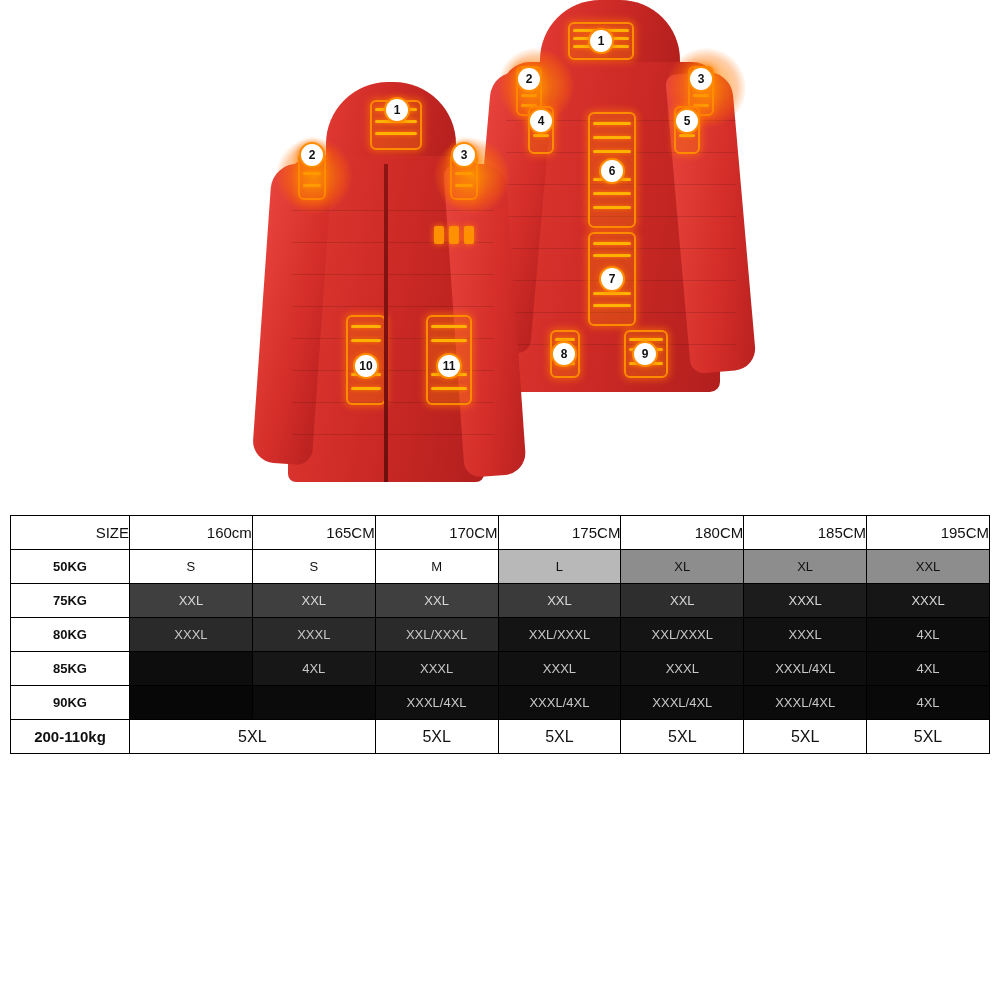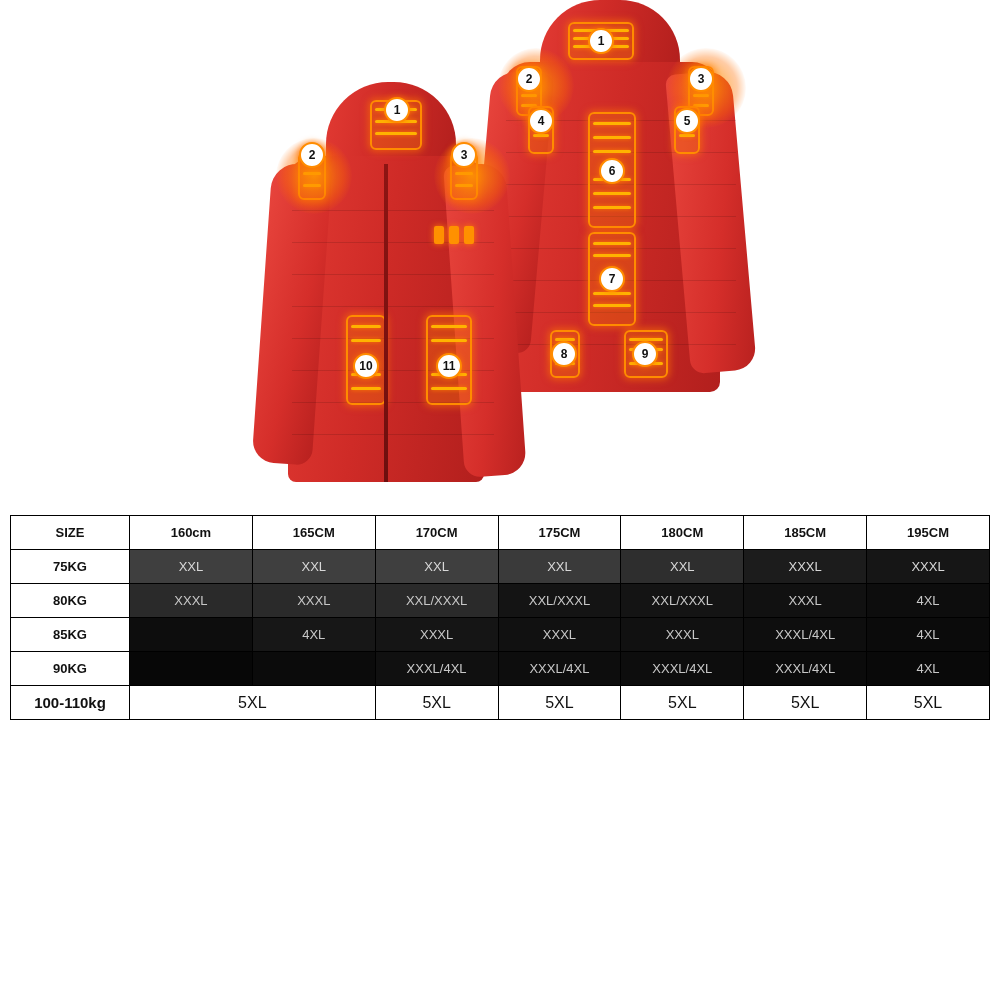--- a/index.html
+++ b/index.html
@@ -70,21 +70,21 @@
     font-size:13px;color:#111;
     table-layout:fixed;
   }
   table.size td,table.size th{
     border:1px solid #000;
     text-align:center;
     height:33px;
     font-weight:normal;
     padding:0;
   }
-  table.size th{font-weight:bold;font-size:13px;}
+  table.size th{font-weight:normal;font-size:15px;text-align:right;}
   .col0{width:118px;}
   .lastrow td{height:36px;font-size:16px;font-weight:bold;}
   .lastrow td.lbl{font-size:15px;font-weight:bold;}
 </style>
 </head>
 <body>
 
 <div class="page">
 
   <div class="hero">
@@ -249,20 +249,30 @@
           <th>165CM</th>
           <th>170CM</th>
           <th>175CM</th>
           <th>180CM</th>
           <th>185CM</th>
           <th>195CM</th>
         </tr>
       </thead>
       <tbody id="size-body">
           <tr>
+            <td class="col0" style="font-weight: bold;">50KG</td>
+            <td style="background: rgb(255, 255, 255); color: rgb(17, 17, 17);">S</td>
+            <td style="background: rgb(255, 255, 255); color: rgb(17, 17, 17);">S</td>
+            <td style="background: rgb(255, 255, 255); color: rgb(17, 17, 17);">M</td>
+            <td style="background: rgb(184, 184, 184); color: rgb(17, 17, 17);">L</td>
+            <td style="background: rgb(141, 141, 141); color: rgb(17, 17, 17);">XL</td>
+            <td style="background: rgb(141, 141, 141); color: rgb(17, 17, 17);">XL</td>
+            <td style="background: rgb(141, 141, 141); color: rgb(17, 17, 17);">XXL</td>
+          </tr>
+          <tr>
             <td class="col0" style="font-weight: bold;">75KG</td>
             <td style="background: rgb(63, 63, 63); color: rgb(216, 216, 216);">XXL</td>
             <td style="background: rgb(63, 63, 63); color: rgb(216, 216, 216);">XXL</td>
             <td style="background: rgb(63, 63, 63); color: rgb(216, 216, 216);">XXL</td>
             <td style="background: rgb(58, 58, 58); color: rgb(216, 216, 216);">XXL</td>
             <td style="background: rgb(46, 46, 46); color: rgb(216, 216, 216);">XXL</td>
             <td style="background: rgb(28, 28, 28); color: rgb(216, 216, 216);">XXXL</td>
             <td style="background: rgb(22, 22, 22); color: rgb(216, 216, 216);">XXXL</td>
           </tr>
           <tr>
@@ -289,21 +299,21 @@
             <td class="col0" style="font-weight: bold;">90KG</td>
             <td style="background: rgb(7, 7, 7); color: rgb(200, 200, 200);"></td>
             <td style="background: rgb(11, 11, 11); color: rgb(200, 200, 200);"></td>
             <td style="background: rgb(16, 16, 16); color: rgb(200, 200, 200);">XXXL/4XL</td>
             <td style="background: rgb(13, 13, 13); color: rgb(200, 200, 200);">XXXL/4XL</td>
             <td style="background: rgb(13, 13, 13); color: rgb(200, 200, 200);">XXXL/4XL</td>
             <td style="background: rgb(11, 11, 11); color: rgb(200, 200, 200);">XXXL/4XL</td>
             <td style="background: rgb(9, 9, 9); color: rgb(200, 200, 200);">4XL</td>
           </tr>
           <tr class="lastrow">
-            <td class="col0 lbl">100-110kg</td>
+            <td class="col0 lbl">200-110kg</td>
             <td colspan="2" style="background: rgb(255, 255, 255); color: rgb(17, 17, 17);">5XL</td>
             <td style="background: rgb(255, 255, 255); color: rgb(17, 17, 17);">5XL</td>
             <td style="background: rgb(255, 255, 255); color: rgb(17, 17, 17);">5XL</td>
             <td style="background: rgb(255, 255, 255); color: rgb(17, 17, 17);">5XL</td>
             <td style="background: rgb(255, 255, 255); color: rgb(17, 17, 17);">5XL</td>
             <td style="background: rgb(255, 255, 255); color: rgb(17, 17, 17);">5XL</td>
           </tr>
         </tbody>
     </table>
   </div>

